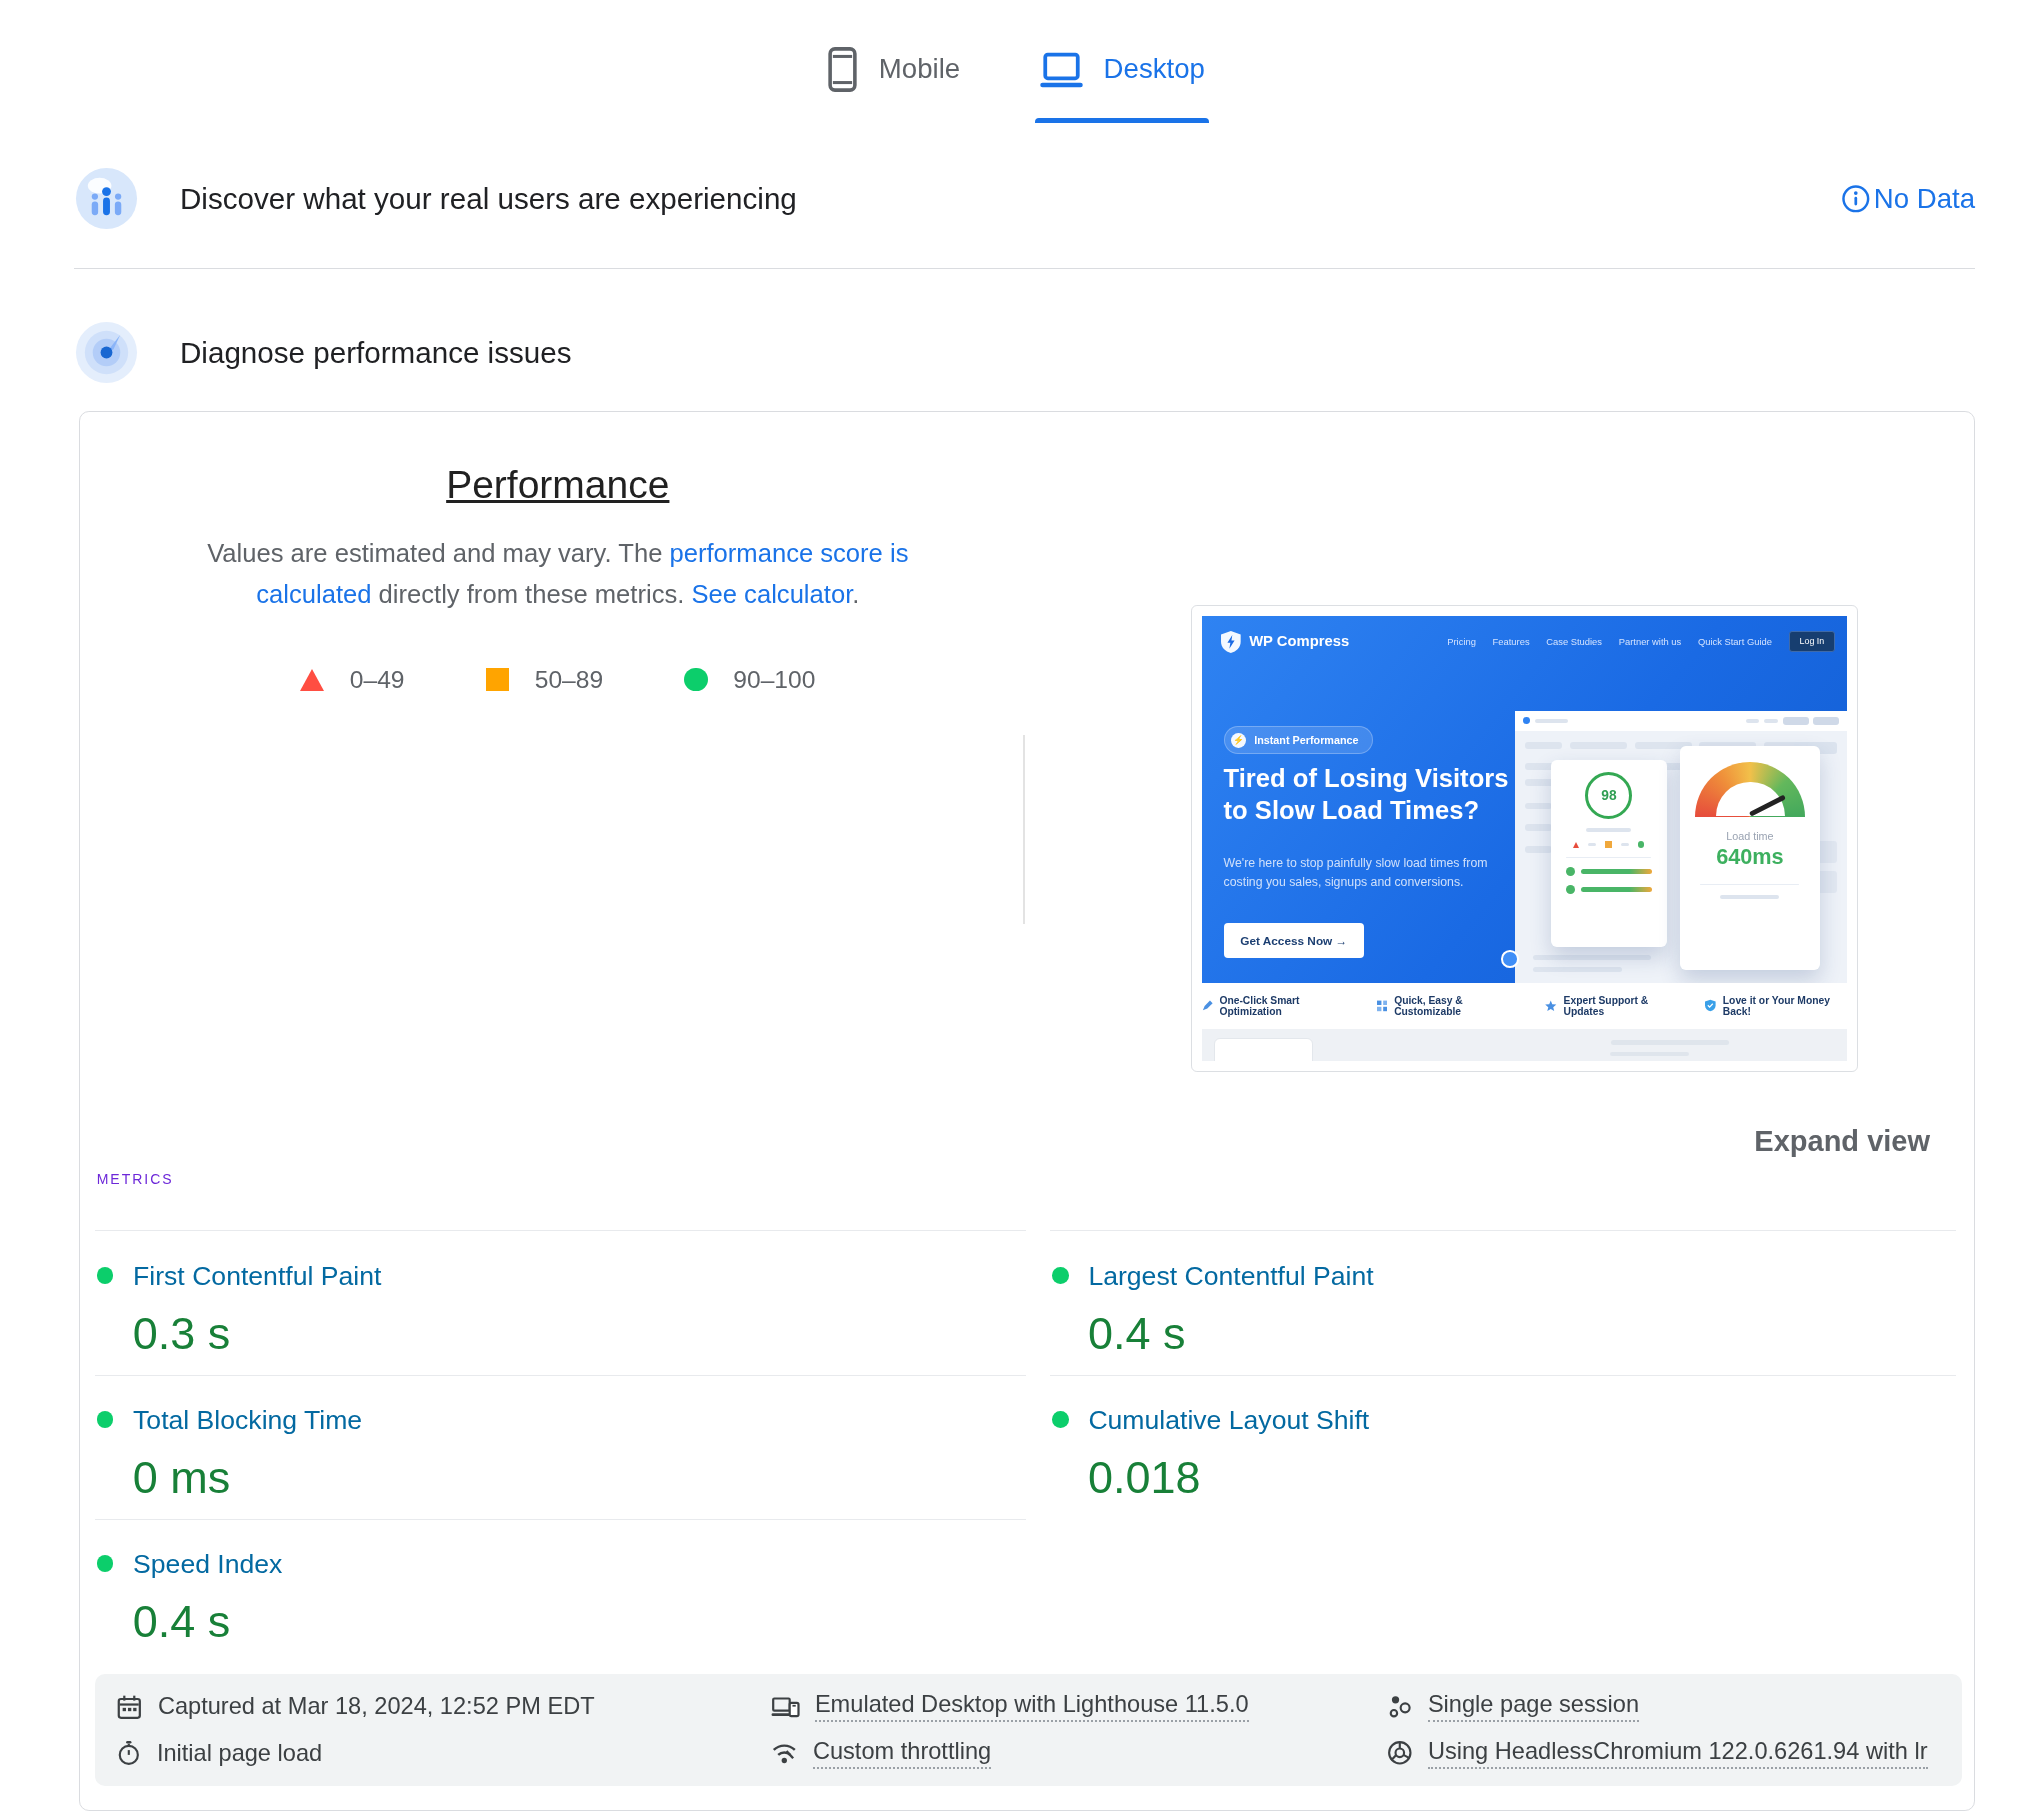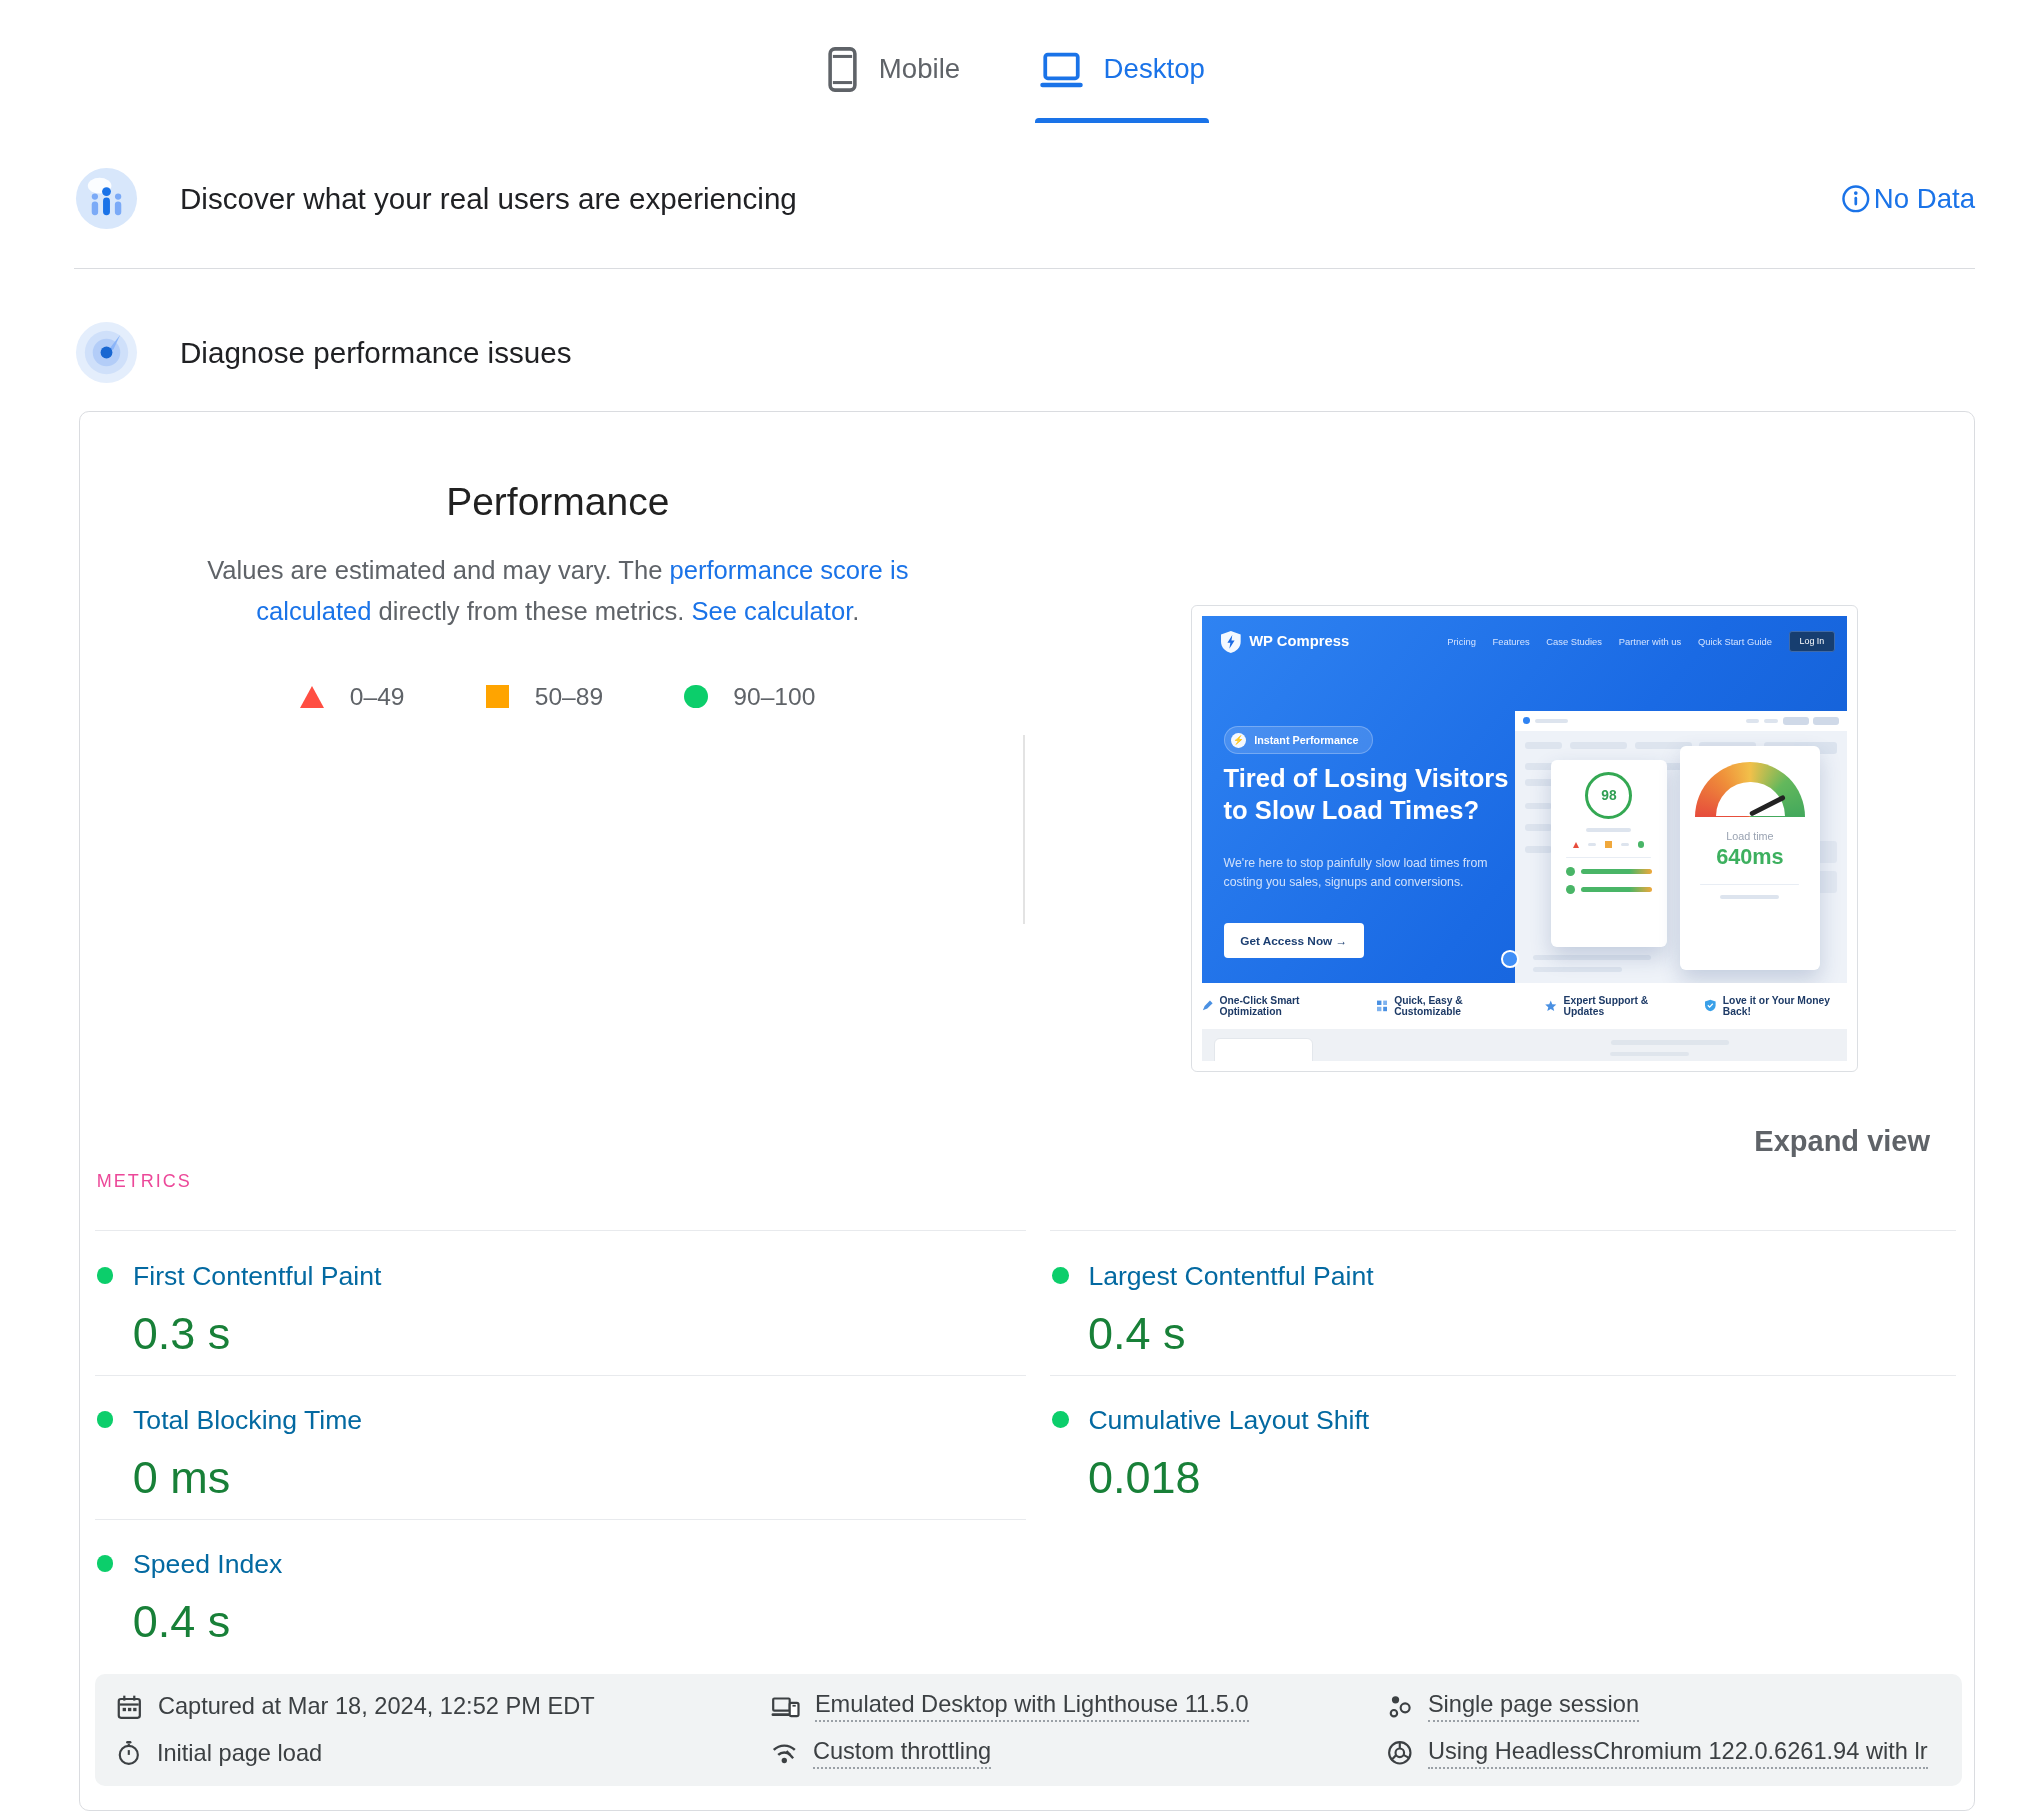--- a/index.html
+++ b/index.html
@@ -21,21 +21,21 @@
   .nodata { margin-left:auto; display:flex; align-items:center; gap:3px; color:#1a73e8; font-size:27.6px; cursor:pointer; }
   .divider-top { position:absolute; top:268px; left:74px; right:56px; height:1px; background:#dadce0; }
 
   
   .card { position:absolute; left:79px; top:411px; width:1896px; height:1400px; border:1px solid #dadce0; border-radius:9.9px; background:#fff; }
 
   
   .score-wrap { position:absolute; left:14.8px; top:0; width:926px; }
   .gauge { width:225px; height:225px; margin:219px auto 0 auto; border-radius:50%; border:22.7px solid #0cce6b; background:#e6f7ec; display:flex; align-items:center; justify-content:center; }
   .gauge-num { font-family:"DejaVu Sans Mono", monospace; font-size:61px; color:#0cce6b; letter-spacing:2px; }
-  .perf-title { margin-top:68px; text-align:center; font-size:39px; color:#212121; }
+  .perf-title { margin-top:51px; text-align:center; font-size:39px; color:#212121;text-decoration:underline; }
   .perf-desc { margin:25.6px auto 0 auto; width:818px; text-align:center; font-size:25.6px; line-height:41px; color:#5f6368; }
   .perf-desc a { color:#1a73e8; text-decoration:none; cursor:pointer; }
 
   .legend { margin-top:51px; display:flex; justify-content:center; gap:81px; font-size:24.6px; color:#5f6368; }
   .legend-item { display:flex; align-items:center; gap:25.6px; }
   .shape-tri { width:0; height:0; border-left:12.8px solid transparent; border-right:12.8px solid transparent; border-bottom:22.7px solid #ff4e42; }
   .shape-sq { width:23.6px; height:23.6px; background:#ffa400; }
   .shape-dot { width:23.6px; height:23.6px; border-radius:50%; background:#0cce6b; }
 
   .vsep { position:absolute; left:943px; top:323px; width:2px; height:189px; background:#e3e3e3; }
@@ -71,21 +71,21 @@
   .half-gauge .mask { position:absolute; left:20.7px; top:20.7px; width:69px; height:34px; border-radius:69px 69px 0 0; background:#fff; }
   .needle { position:absolute; left:55px; top:50px; width:39px; height:4.9px; background:#222; border-radius:3px; transform-origin:0 50%; transform:rotate(-27deg); }
   .loadtime-label { margin-top:13.8px; font-size:10.8px; color:#9aa3b2; }
   .loadtime-val { margin-top:2px; font-size:21.7px; font-weight:700; color:#3db05f; }
   .features { position:absolute; left:0; top:367px; right:0; height:46px; background:#fff; display:flex; align-items:center; justify-content:center; gap:26.6px; }
   .feature { display:flex; align-items:center; gap:6.9px; font-size:10.3px; font-weight:700; color:#1d3a66; }
   .thumb-bottom { position:absolute; left:0; top:414px; right:0; height:31.5px; background:#eef1f5; }
   .tb-card { position:absolute; left:11.8px; top:7.9px; width:99px; height:39px; background:#fff; border:1px solid #e3e7ec; border-radius:5.9px; }
 
   
-  .metrics-head { position:absolute; left:16.7px; top:759px; font-size:18px; letter-spacing:2px; color:#ec4899; font-weight:500; }
+  .metrics-head { position:absolute; left:16.7px; top:759px; font-size:14px; letter-spacing:2px; color:#6d28d9; font-weight:500; }
   .expand { position:absolute; right:44px; top:713px; font-size:29px; color:#5f6368; cursor:pointer;font-weight:bold; }
   .mdiv { position:absolute; height:1px; background:#e8eaed; }
   .metric { position:absolute; width:887px; }
   .metric-label { display:flex; align-items:flex-start; gap:19.7px; font-size:26.6px; color:#0369a1; }
   .metric-dot { width:16.7px; height:16.7px; border-radius:50%; background:#0cce6b; margin-top:5.9px; flex:0 0 16.7px; }
   .metric-value { margin:15.8px 0 0 36px; font-size:45px; color:#188038; }
 
   
   .cfooter { position:absolute; left:14.8px; top:1262px; width:1867px; height:112px; background:#f1f3f4; border-radius:9.9px; display:grid; grid-template-columns:655px 616px 1fr; grid-template-rows:1fr 1fr; padding:9.9px 0 9.9px 21.7px; align-items:center; }
   .fitem { display:flex; align-items:center; gap:14.8px; font-size:23.6px; color:#3c4043; }

